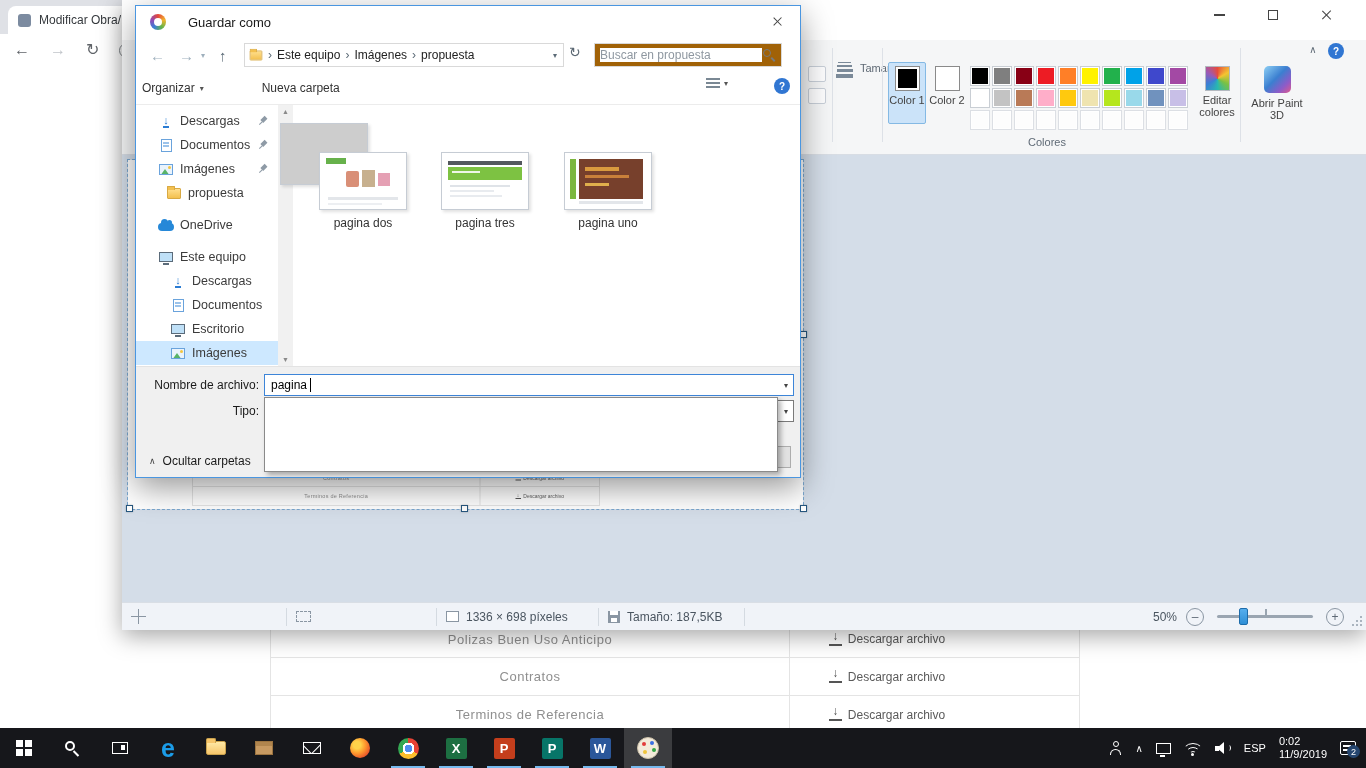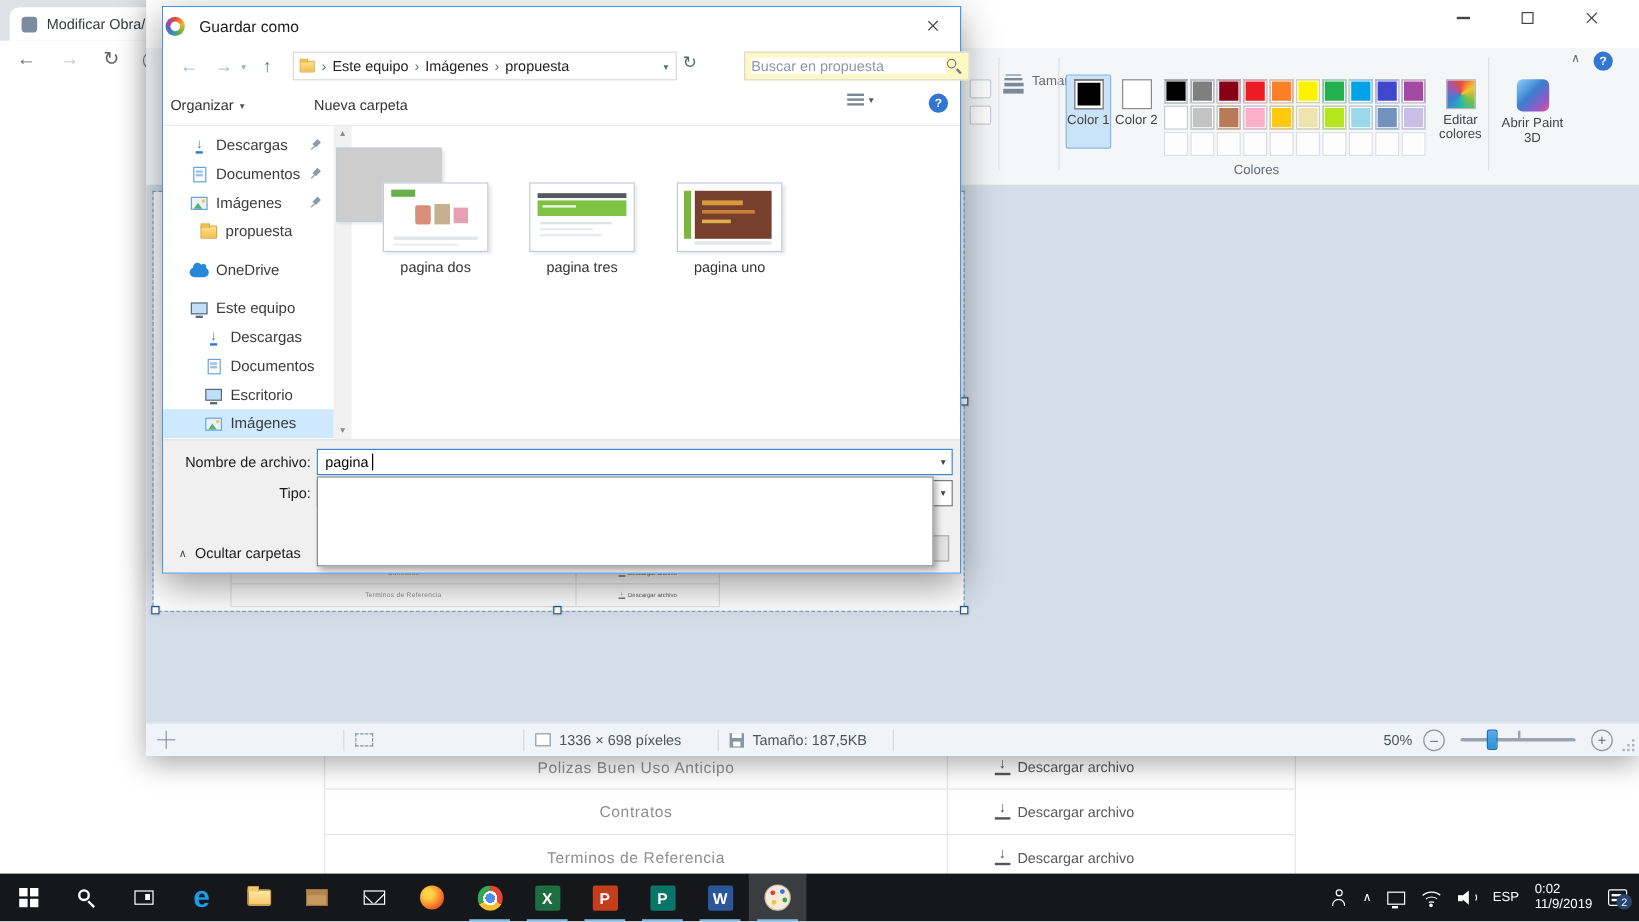--- a/index.html
+++ b/index.html
@@ -92,38 +92,38 @@
   .zbtn{width:18px;height:18px;border:1px solid #8a96a3;border-radius:50%;color:#5f6a76;display:flex;align-items:center;justify-content:center;font-size:12px;line-height:1}
   .ztrack{position:relative;width:96px;height:3px;background:#9aa5b1;border-radius:2px;margin:0 4px}
   .ztick{position:absolute;left:48px;top:-6px;width:2px;height:6px;background:#9aa5b1}
   .zthumb{position:absolute;left:22px;top:-7px;width:9px;height:17px;background:linear-gradient(#56aeee,#2f8fd6);border:1px solid #1d6cab;border-radius:2px}
   .grip{position:absolute;right:4px;bottom:4px;width:12px;height:12px}
   .grip i{position:absolute;right:0;bottom:0;width:2px;height:2px;background:#aab4bf;box-shadow:-4px 0 #aab4bf,-8px 0 #aab4bf,0 -4px #aab4bf,-4px -4px #aab4bf,0 -8px #aab4bf}
 
   
   .dialog{position:absolute;left:135px;top:5px;width:666px;height:473px;background:#f0f0f0;border:1px solid #4a96e0;box-shadow:0 10px 30px rgba(0,0,0,.4);z-index:40}
   .dlg-top{position:absolute;top:0;left:0;right:0;height:360px;background:#fff}
-  .dlg-titlebar{position:absolute;top:0;left:0;right:0;height:32px;display:flex;align-items:center;gap:12px;padding-left:2px}
+  .dlg-titlebar{position:absolute;top:0;left:0;right:0;height:32px;display:flex;align-items:center;gap:22px;padding-left:14px}
   .dlg-appicon{width:16px;height:16px;border-radius:50%;background:conic-gradient(#e5493a,#f0b32e,#62b44a,#3a7fd5,#8e4bb8,#e5493a);position:relative;flex:none}
   .dlg-appicon::after{content:"";position:absolute;inset:4px;background:#fff;border-radius:50%}
   .dlg-title{font-size:13px;color:#1a1a1a}
   .dlg-close{position:absolute;top:0;right:0;width:45px;height:30px;display:flex;align-items:center;justify-content:center}
   .glyph-close.small{width:11px;height:11px}
   .glyph-close.small::before,.glyph-close.small::after{height:11px;left:4.8px;width:1.3px}
   .dlg-nav{position:absolute;top:34px;left:0;right:0;height:30px;display:flex;align-items:center}
   .nav-arrow{font-size:15px;color:#9fb0bd;line-height:1}
   .nav-arrow.b{margin-left:14px}.nav-arrow.f{margin-left:14px}
   .nav-chev{margin-left:7px;font-size:8px;color:#9fb0bd}
   .nav-up{margin-left:14px;font-size:15px;color:#5c6b77;line-height:1}
   .addrbox{position:absolute;left:108px;top:3px;width:320px;height:24px;border:1px solid #d9d9d9;background:#fff;display:flex;align-items:center;gap:5px;padding:0 4px;font-size:12px;color:#222}
   .crumb-sep{color:#5c6b77;font-size:12px}
   .crumb{white-space:nowrap}
   .addr-chev{margin-left:auto;font-size:8px;color:#5c6b77;padding-right:2px}
   .refresh{position:absolute;left:433px;top:5px;font-size:14px;color:#5a6772;line-height:1}
-  .searchbox{position:absolute;left:484px;top:3px;width:188px;height:24px;border:1px solid #d9d9d9;background:#fef9c3;display:flex;align-items:center;padding:0 5px}
+  .searchbox{position:absolute;left:458px;top:3px;width:188px;height:24px;border:1px solid #d9d9d9;background:#a16207;display:flex;align-items:center;padding:0 5px}
   .search-input{flex:1;border:none;outline:none;font-size:12px;color:#222;font-family:inherit;min-width:0}
   .search-input::placeholder{color:#8f98a1}
   .ic-mag{position:relative;width:14px;height:14px;flex:none}
   .ic-mag .c{position:absolute;left:1px;top:1px;width:8px;height:8px;border:1.5px solid #767b80;border-radius:50%}
   .ic-mag .h{position:absolute;left:9.5px;top:8.5px;width:1.8px;height:5px;background:#767b80;transform:rotate(-45deg)}
   .dlg-cmd{position:absolute;top:68px;left:0;right:0;height:28px;display:flex;align-items:center}
   .cmd-btn{display:flex;align-items:center;gap:5px;font-size:12px;color:#333;margin-left:6px}
   .cmd-btn.nf{margin-left:58px}
   .cmd-chev{font-size:8px;color:#555}
   .views-btn{position:absolute;left:570px;top:4px;display:flex;align-items:center;gap:4px}

